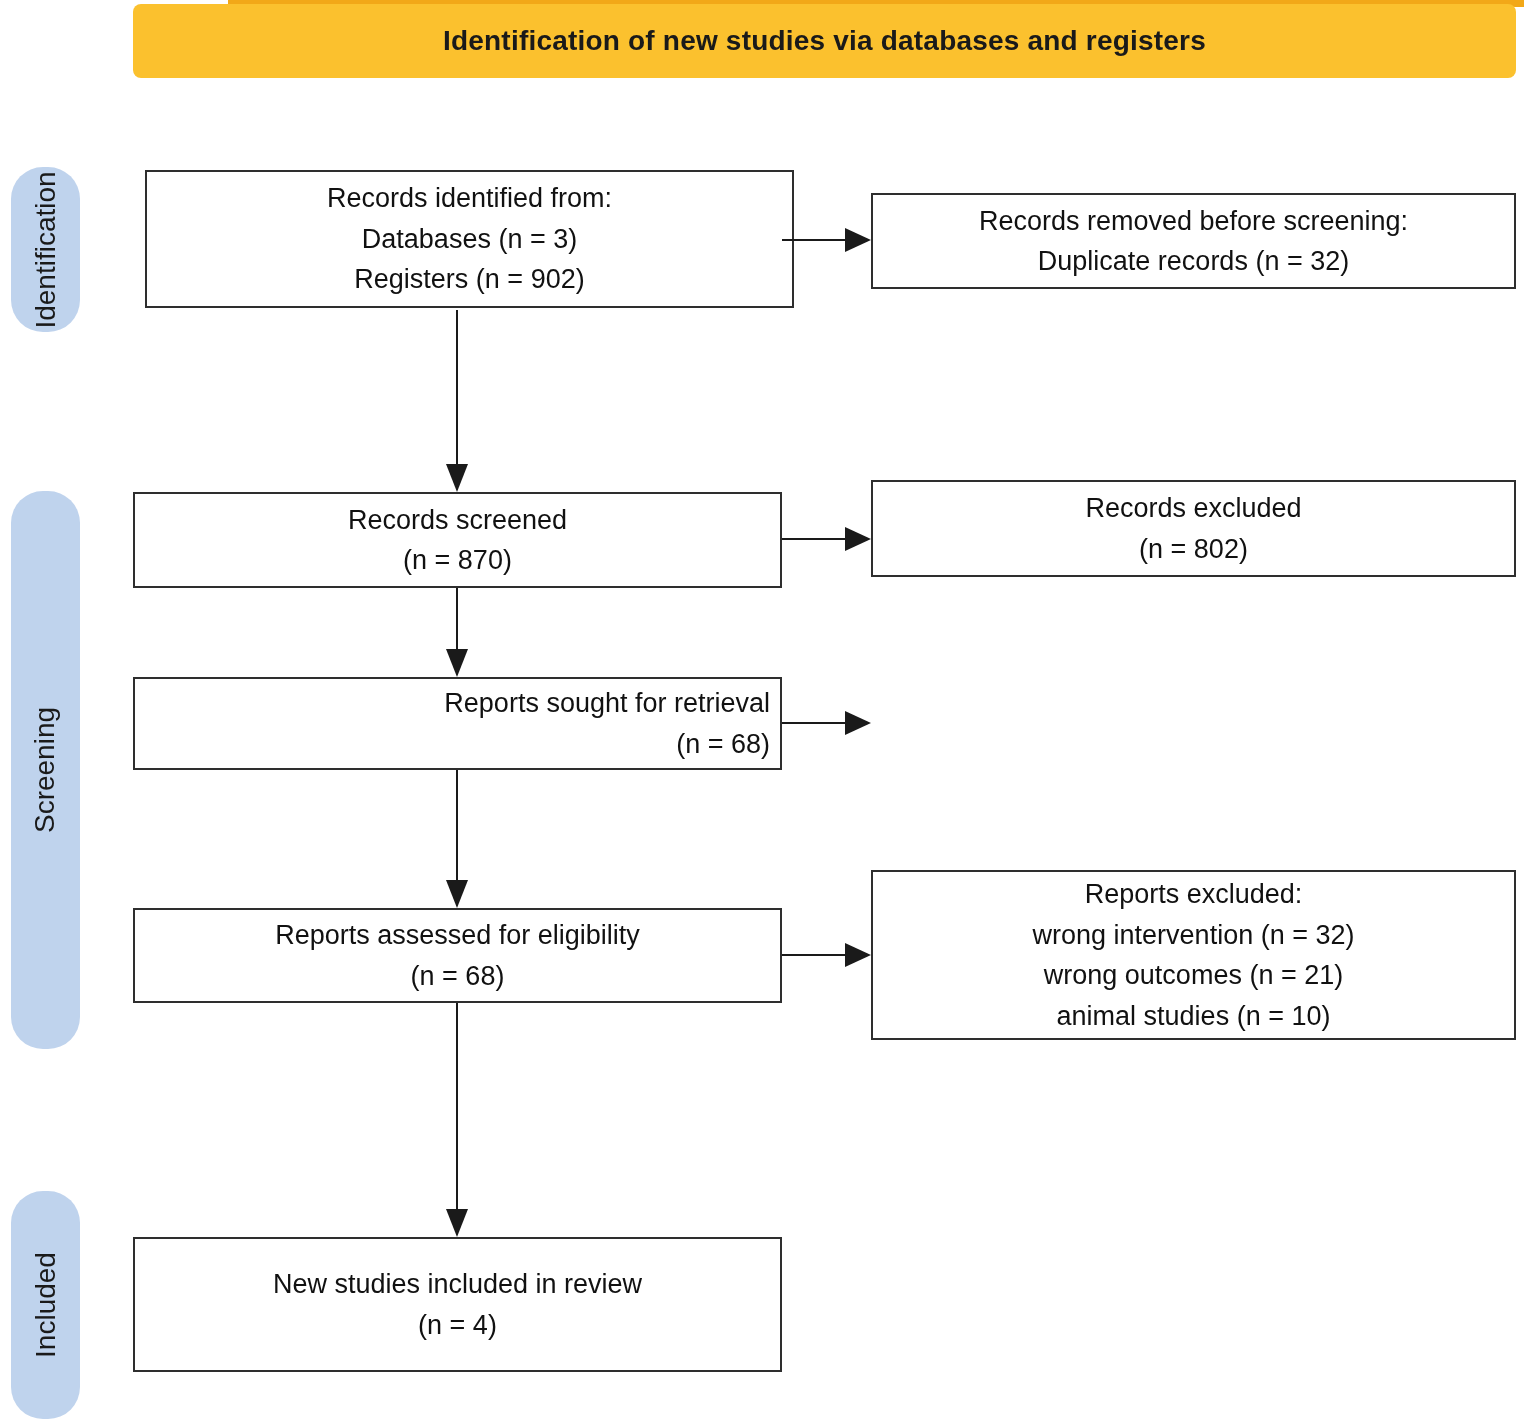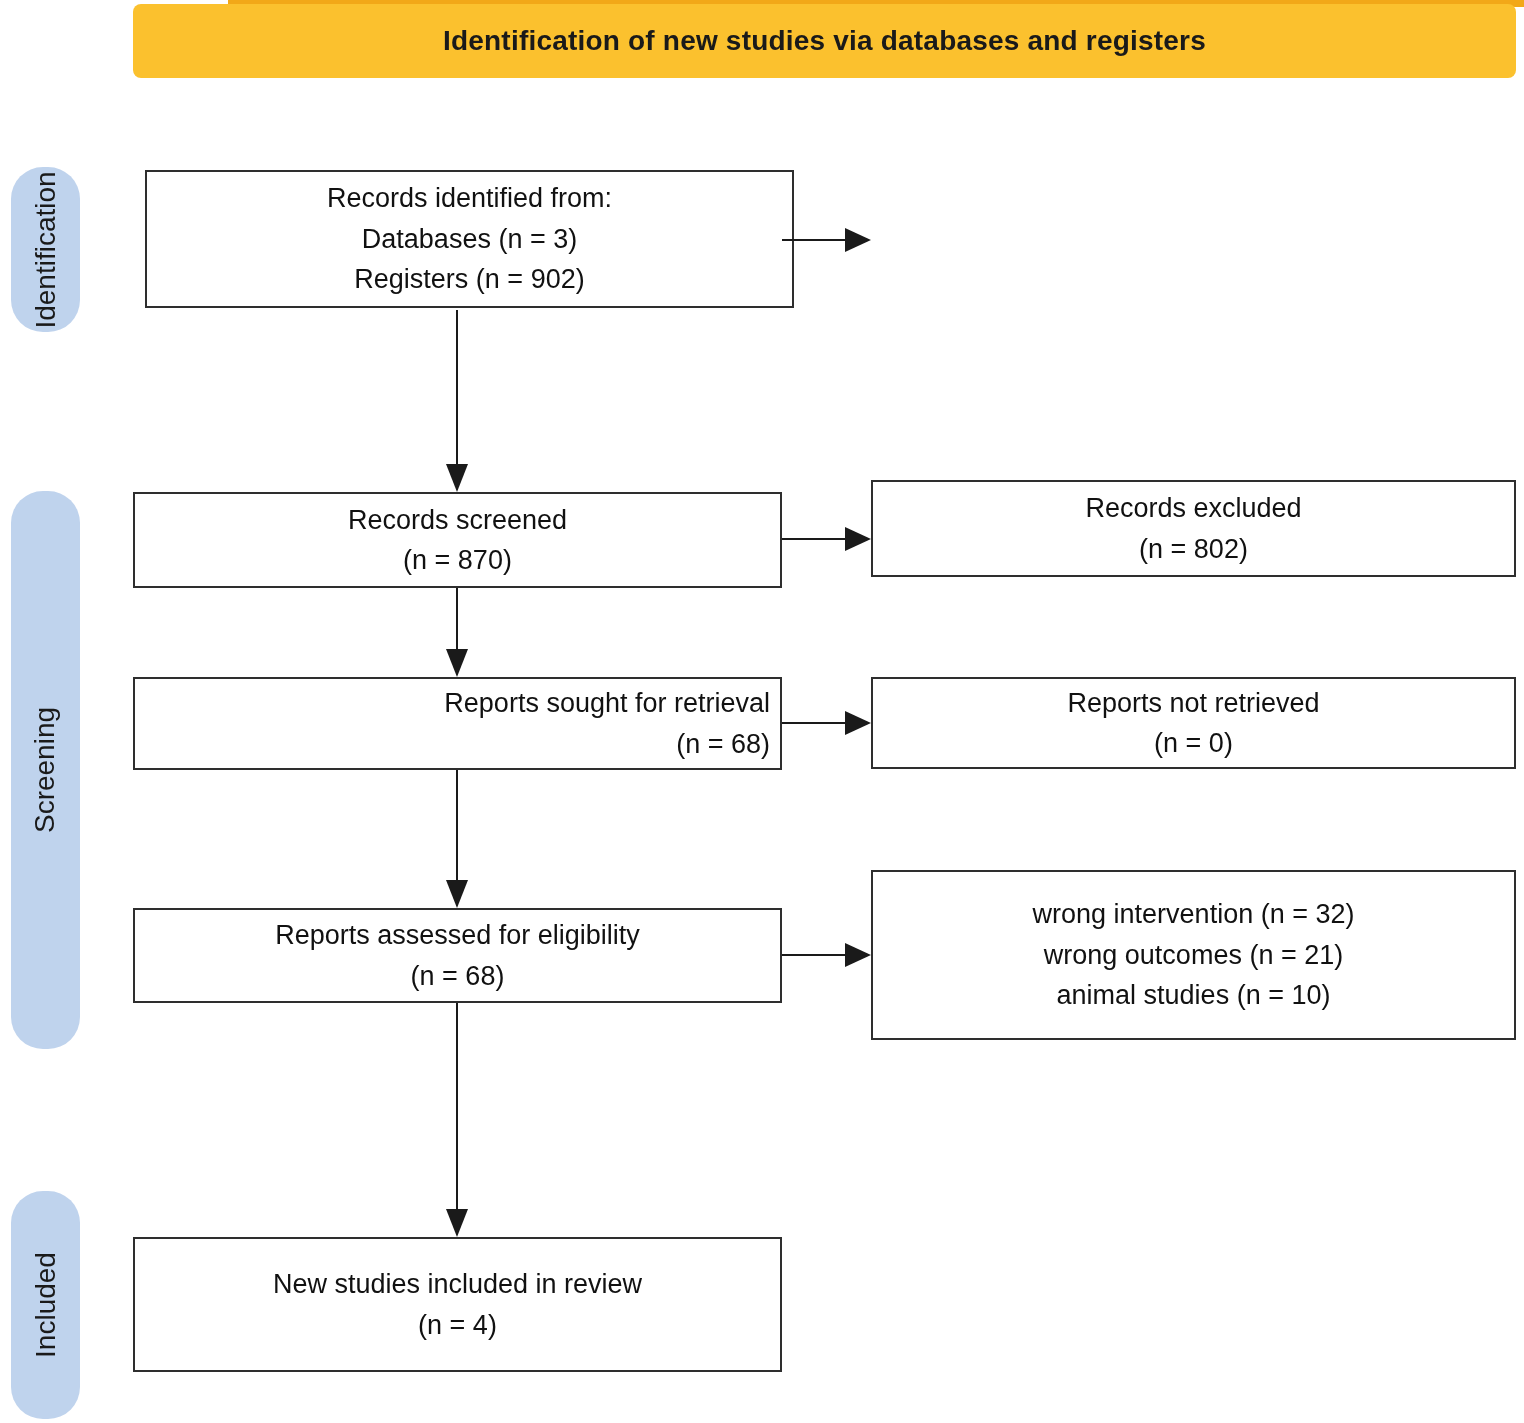--- a/index.html
+++ b/index.html
@@ -159,32 +159,33 @@
   <div class="flow-box col-left box-reports-assessed">
     <div>Reports assessed for eligibility</div>
     <div>(n = 68)</div>
   </div>
 
   <div class="flow-box col-left box-new-studies">
     <div>New studies included in review</div>
     <div>(n = 4)</div>
   </div>
 
+  <div class="flow-box col-right box-records-removed">
+    <div>Records removed before screening:</div>
+    <div>Duplicate records (n = 32)</div>
+  </div>
 
   <div class="flow-box col-right box-records-excluded">
     <div>Records excluded</div>
     <div>(n = 802)</div>
   </div>
 
-  <div class="flow-box col-right box-reports-not-retrieved">
-    <div>Reports not retrieved</div>
-    <div>(n = 0)</div>
-  </div>
 
   <div class="flow-box col-right box-reports-excluded">
+    <div>Reports excluded:</div>
     <div>wrong intervention (n = 32)</div>
     <div>wrong outcomes (n = 21)</div>
     <div>animal studies (n = 10)</div>
   </div>
 
   <div>
     <div class="vline" style="top:310px; height:156px;"></div>
     <div class="head-down" style="top:464px;"></div>
   </div>
   <div>

